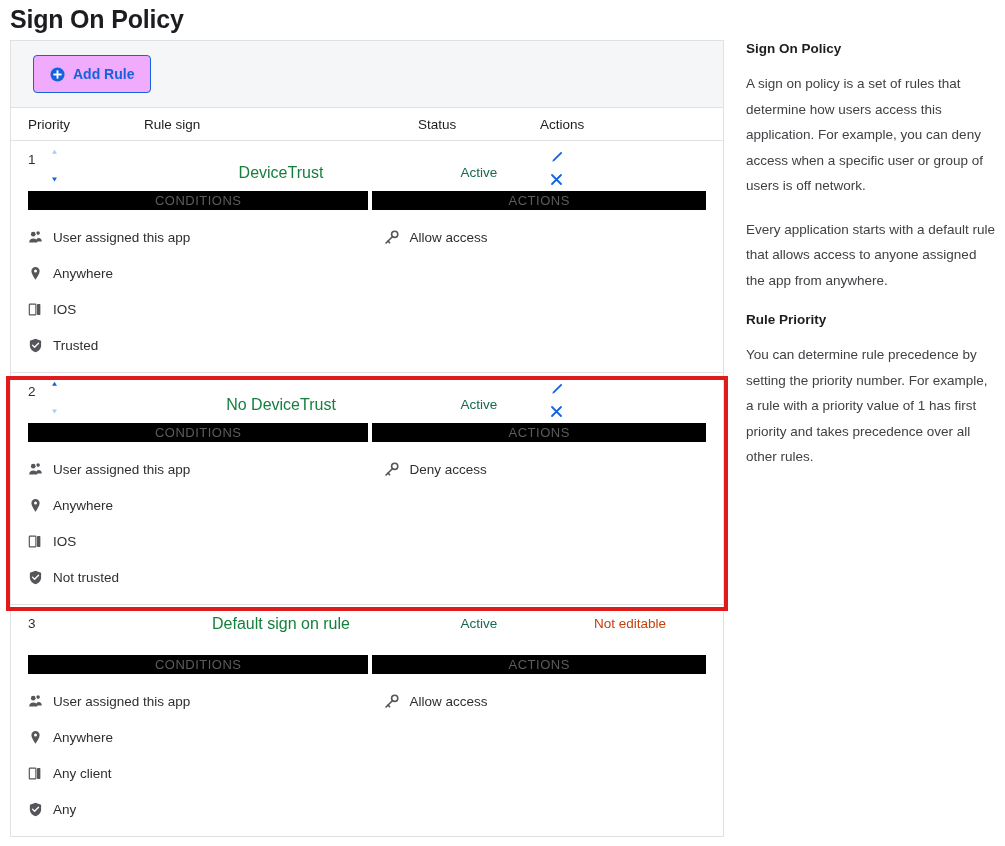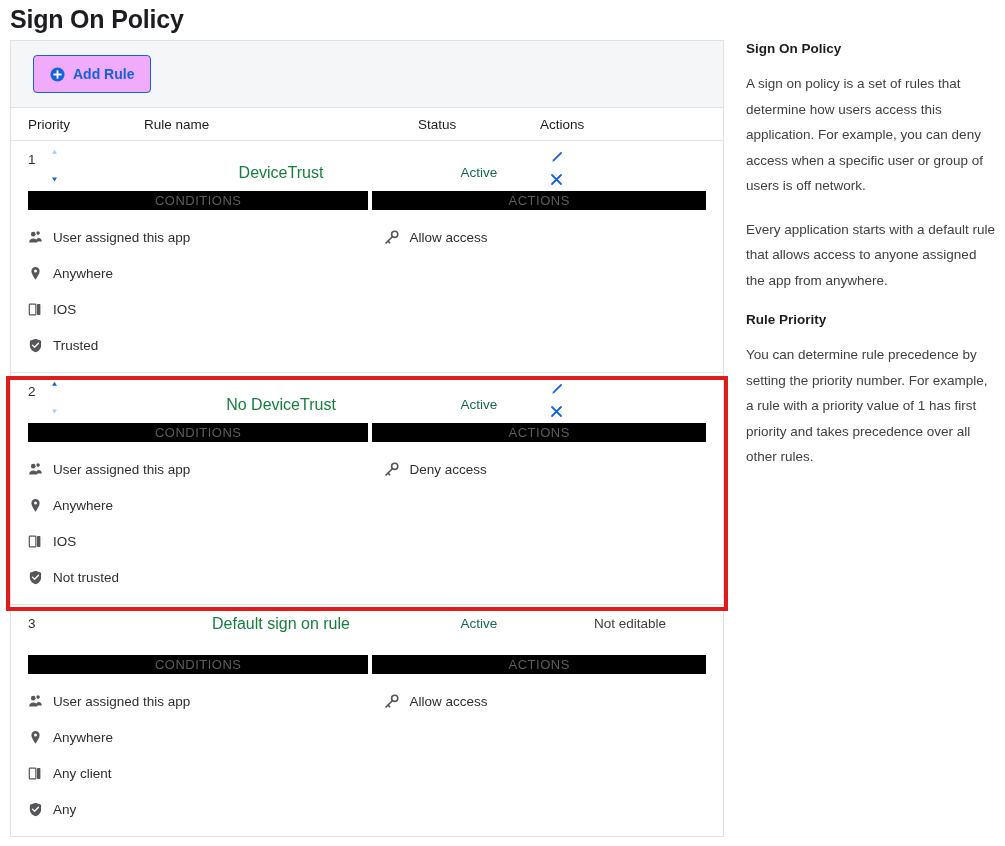--- a/index.html
+++ b/index.html
@@ -155,21 +155,21 @@
     flex-direction: column;
     align-items: flex-start;
     gap: 6px;
     padding-left: 8px;
     padding-top: 2px;
   }
   .cell-actions.noneditable {
     padding-top: 2px;
     padding-left: 0;
     font-size: 13.5px;
-    color: #404040;
+    color: #c2410c;
     display: block;
     text-align: center;
     line-height: 20px;
     width: 180px;
   }
   .icon-btn {
     width: 16px;
     height: 16px;
     display: block;
     cursor: pointer;
@@ -272,21 +272,21 @@
         <circle cx="8" cy="8" r="7.5" fill="#1662dd"></circle>
         <rect x="7" y="3.6" width="2" height="8.8" fill="#ffffff"></rect>
         <rect x="3.6" y="7" width="8.8" height="2" fill="#ffffff"></rect>
       </svg>
       <span>Add Rule</span>
     </button>
   </div>
 
   <div class="col-head">
     <div class="c-priority">Priority</div>
-    <div class="c-rulename">Rule name</div>
+    <div class="c-rulename">Rule sign</div>
     <div class="c-status">Status</div>
     <div class="c-actions">Actions</div>
   </div>
 
   <div id="rules-container">
       <div class="rule-block">
         <div class="rule-main">
           <div class="cell-priority">
             <span class="prio-num">1</span>
             <span class="arrows">

